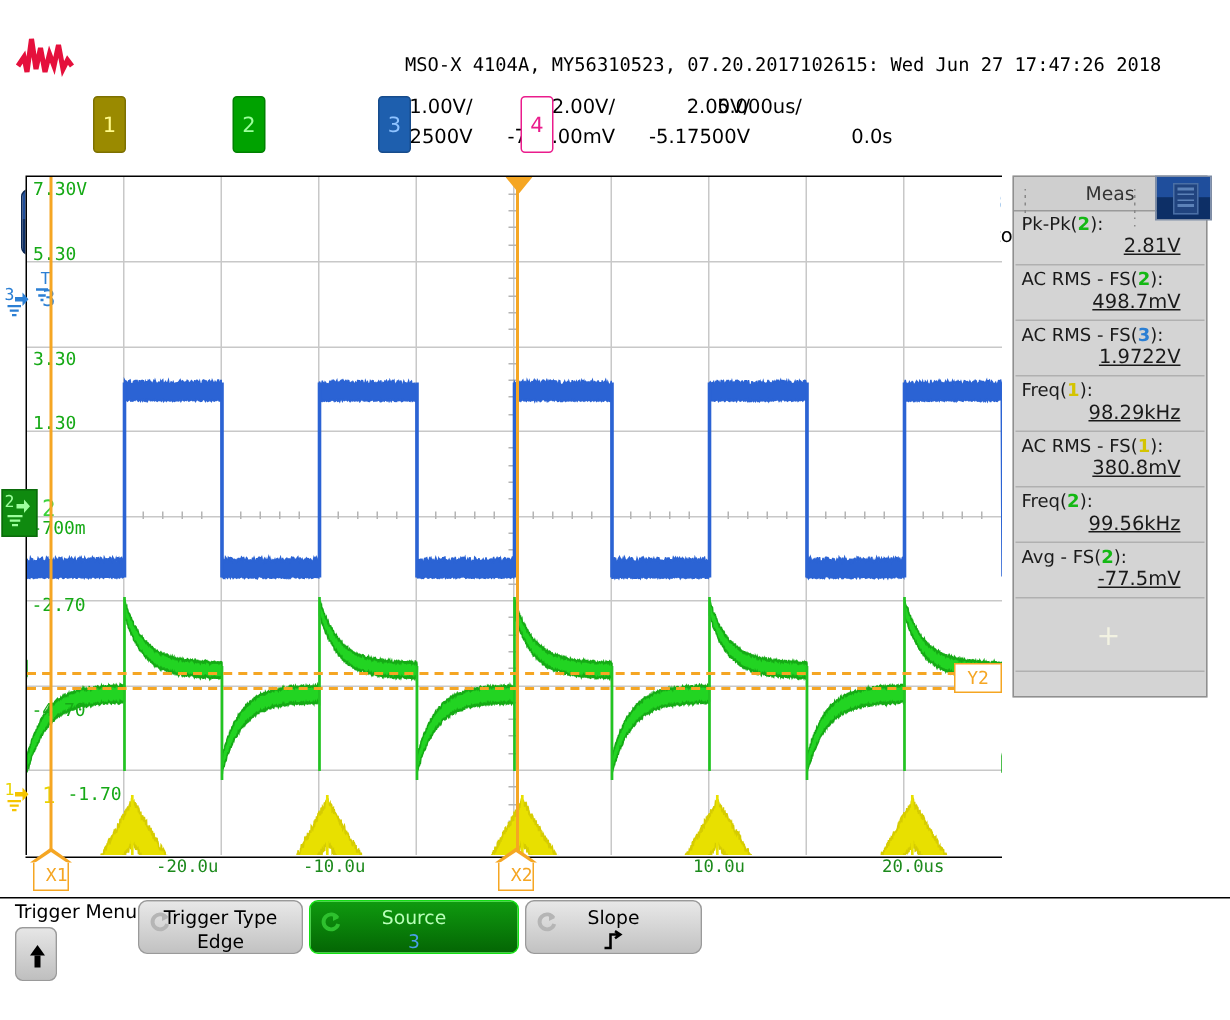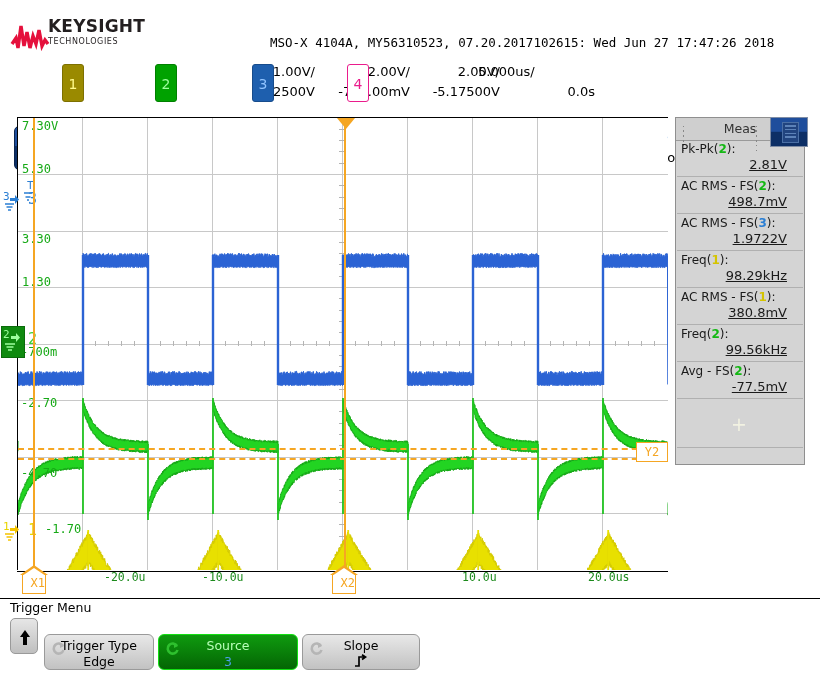--- a/index.html
+++ b/index.html
@@ -124,37 +124,33 @@
   .meas-plus{position:absolute;left:0;width:126px;text-align:center;font-size:19px;color:#f2f2e2;}
 
   
   #sep{position:absolute;left:0;top:598px;width:820px;height:1px;background:#000;}
   #tm-title{position:absolute;left:10px;top:600px;font-size:12.5px;color:#000;}
   #tm-up{position:absolute;left:10px;top:618px;width:28px;height:36px;border-radius:5px;
         background:linear-gradient(180deg,#e6e6e6,#bfbfbf);border:1px solid #9a9a9a;box-sizing:border-box;}
   #tm-up .arr{position:absolute;left:9px;top:11px;width:0;height:0;
         border-left:5px solid transparent;border-right:5px solid transparent;border-bottom:7px solid #000;}
   #tm-up .stem{position:absolute;left:12px;top:18px;width:4px;height:8px;background:#000;}
-  .tm-btn{position:absolute;top:634px;height:36px;border-radius:6px;box-sizing:border-box;}
+  .tm-btn{position:absolute;top:600px;height:36px;border-radius:6px;box-sizing:border-box;margin-left:48px;}
   .tm-btn .knob{position:absolute;left:6px;top:6px;width:15px;height:15px;}
   .tm-btn .lbl{position:absolute;left:0;top:3px;width:100%;text-align:center;font-size:12.5px;}
   .tm-btn .val{position:absolute;left:0;top:19px;width:100%;text-align:center;font-size:12.5px;}
 </style>
 </head>
 <body>
 
 <div id="header">
   <div id="logo">
     <svg width="42" height="34" viewBox="0 0 42 34">
       <path d="M2 26 L6 20 L8 30 L11 8 L14 28 L17 14 L20 30 L23 18 L26 26 L29 12 L32 28 L35 22 L38 26" fill="none" stroke="#e5103c" stroke-width="3.4" stroke-linejoin="miter"></path>
     </svg>
-  </div>
-  <div id="logo-text">
-    <div id="logo-name">KEYSIGHT</div>
-    <div id="logo-sub">TECHNOLOGIES</div>
   </div>
   <div id="scope-id">MSO-X 4104A, MY56310523, 07.20.2017102615: Wed Jun 27 17:47:26 2018</div>
 </div>
 
 <div id="chanbar">
 
   <div id="file-btn">
     <div class="doc">
         <i></i>
         <i></i>

